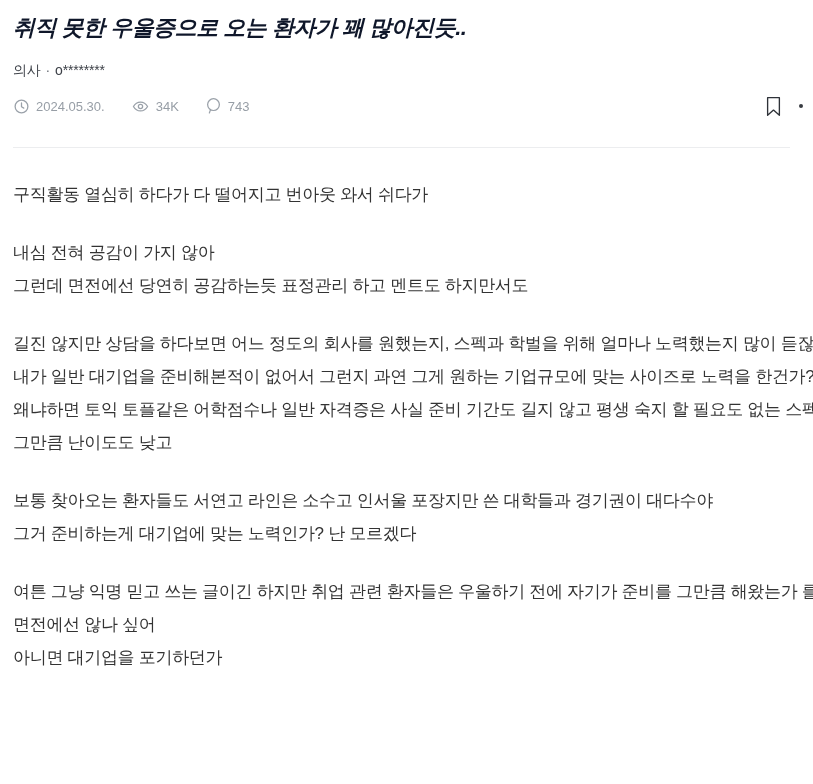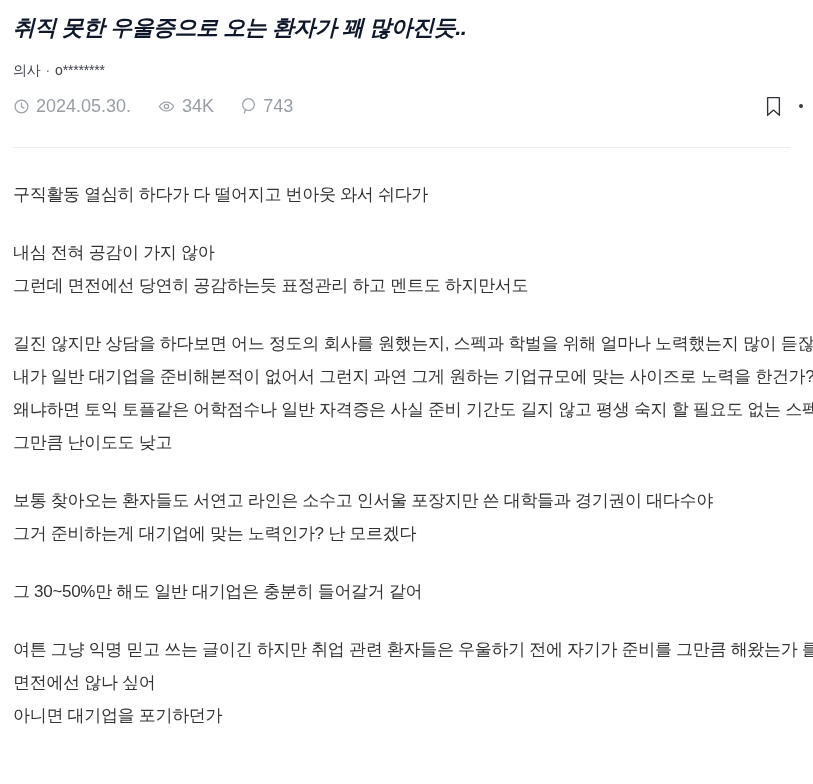--- a/index.html
+++ b/index.html
@@ -39,21 +39,21 @@
     display: flex;
     align-items: center;
     justify-content: space-between;
     padding-right: 10px;
   }
   .meta-left { display: flex; align-items: center; gap: 26px; }
   .meta-item {
     display: inline-flex;
     align-items: center;
     gap: 6px;
-    font-size: 18px;
+    font-size: 13px;
     color: #979ea6;
     letter-spacing: 0;
   }
   .meta-item svg { display: block; color: #9aa1a9; }
 
   .meta-right { display: flex; align-items: center; gap: 17px; }
   .bookmark-btn {
     background: none;
     border: none;
     padding: 0;
@@ -168,21 +168,20 @@
         <div class="body-line">길진 않지만 상담을 하다보면 어느 정도의 회사를 원했는지, 스펙과 학벌을 위해 얼마나 노력했는지 많이 듣잖아?</div>
         <div class="body-line">내가 일반 대기업을 준비해본적이 없어서 그런지 과연 그게 원하는 기업규모에 맞는 사이즈로 노력을 한건가? 싶더라</div>
         <div class="body-line">왜냐하면 토익 토플같은 어학점수나 일반 자격증은 사실 준비 기간도 길지 않고 평생 숙지 할 필요도 없는 스펙들이잖아</div>
         <div class="body-line">그만큼 난이도도 낮고</div>
       </div>
       <div class="paragraph">
         <div class="body-line">보통 찾아오는 환자들도 서연고 라인은 소수고 인서울 포장지만 쓴 대학들과 경기권이 대다수야</div>
         <div class="body-line">그거 준비하는게 대기업에 맞는 노력인가? 난 모르겠다</div>
       </div>
       <div class="paragraph">
-        <div class="body-line">그 30~50%만 해도 일반 대기업은 충분히 들어갈거 같어</div>
       </div>
       <div class="paragraph">
         <div class="body-line">여튼 그냥 익명 믿고 쓰는 글이긴 하지만 취업 관련 환자들은 우울하기 전에 자기가 준비를 그만큼 해왔는가 를 먼저 관</div>
         <div class="body-line">면전에선 않나 싶어</div>
         <div class="body-line">아니면 대기업을 포기하던가</div>
       </div>
     </div>
 
 </div>
 

